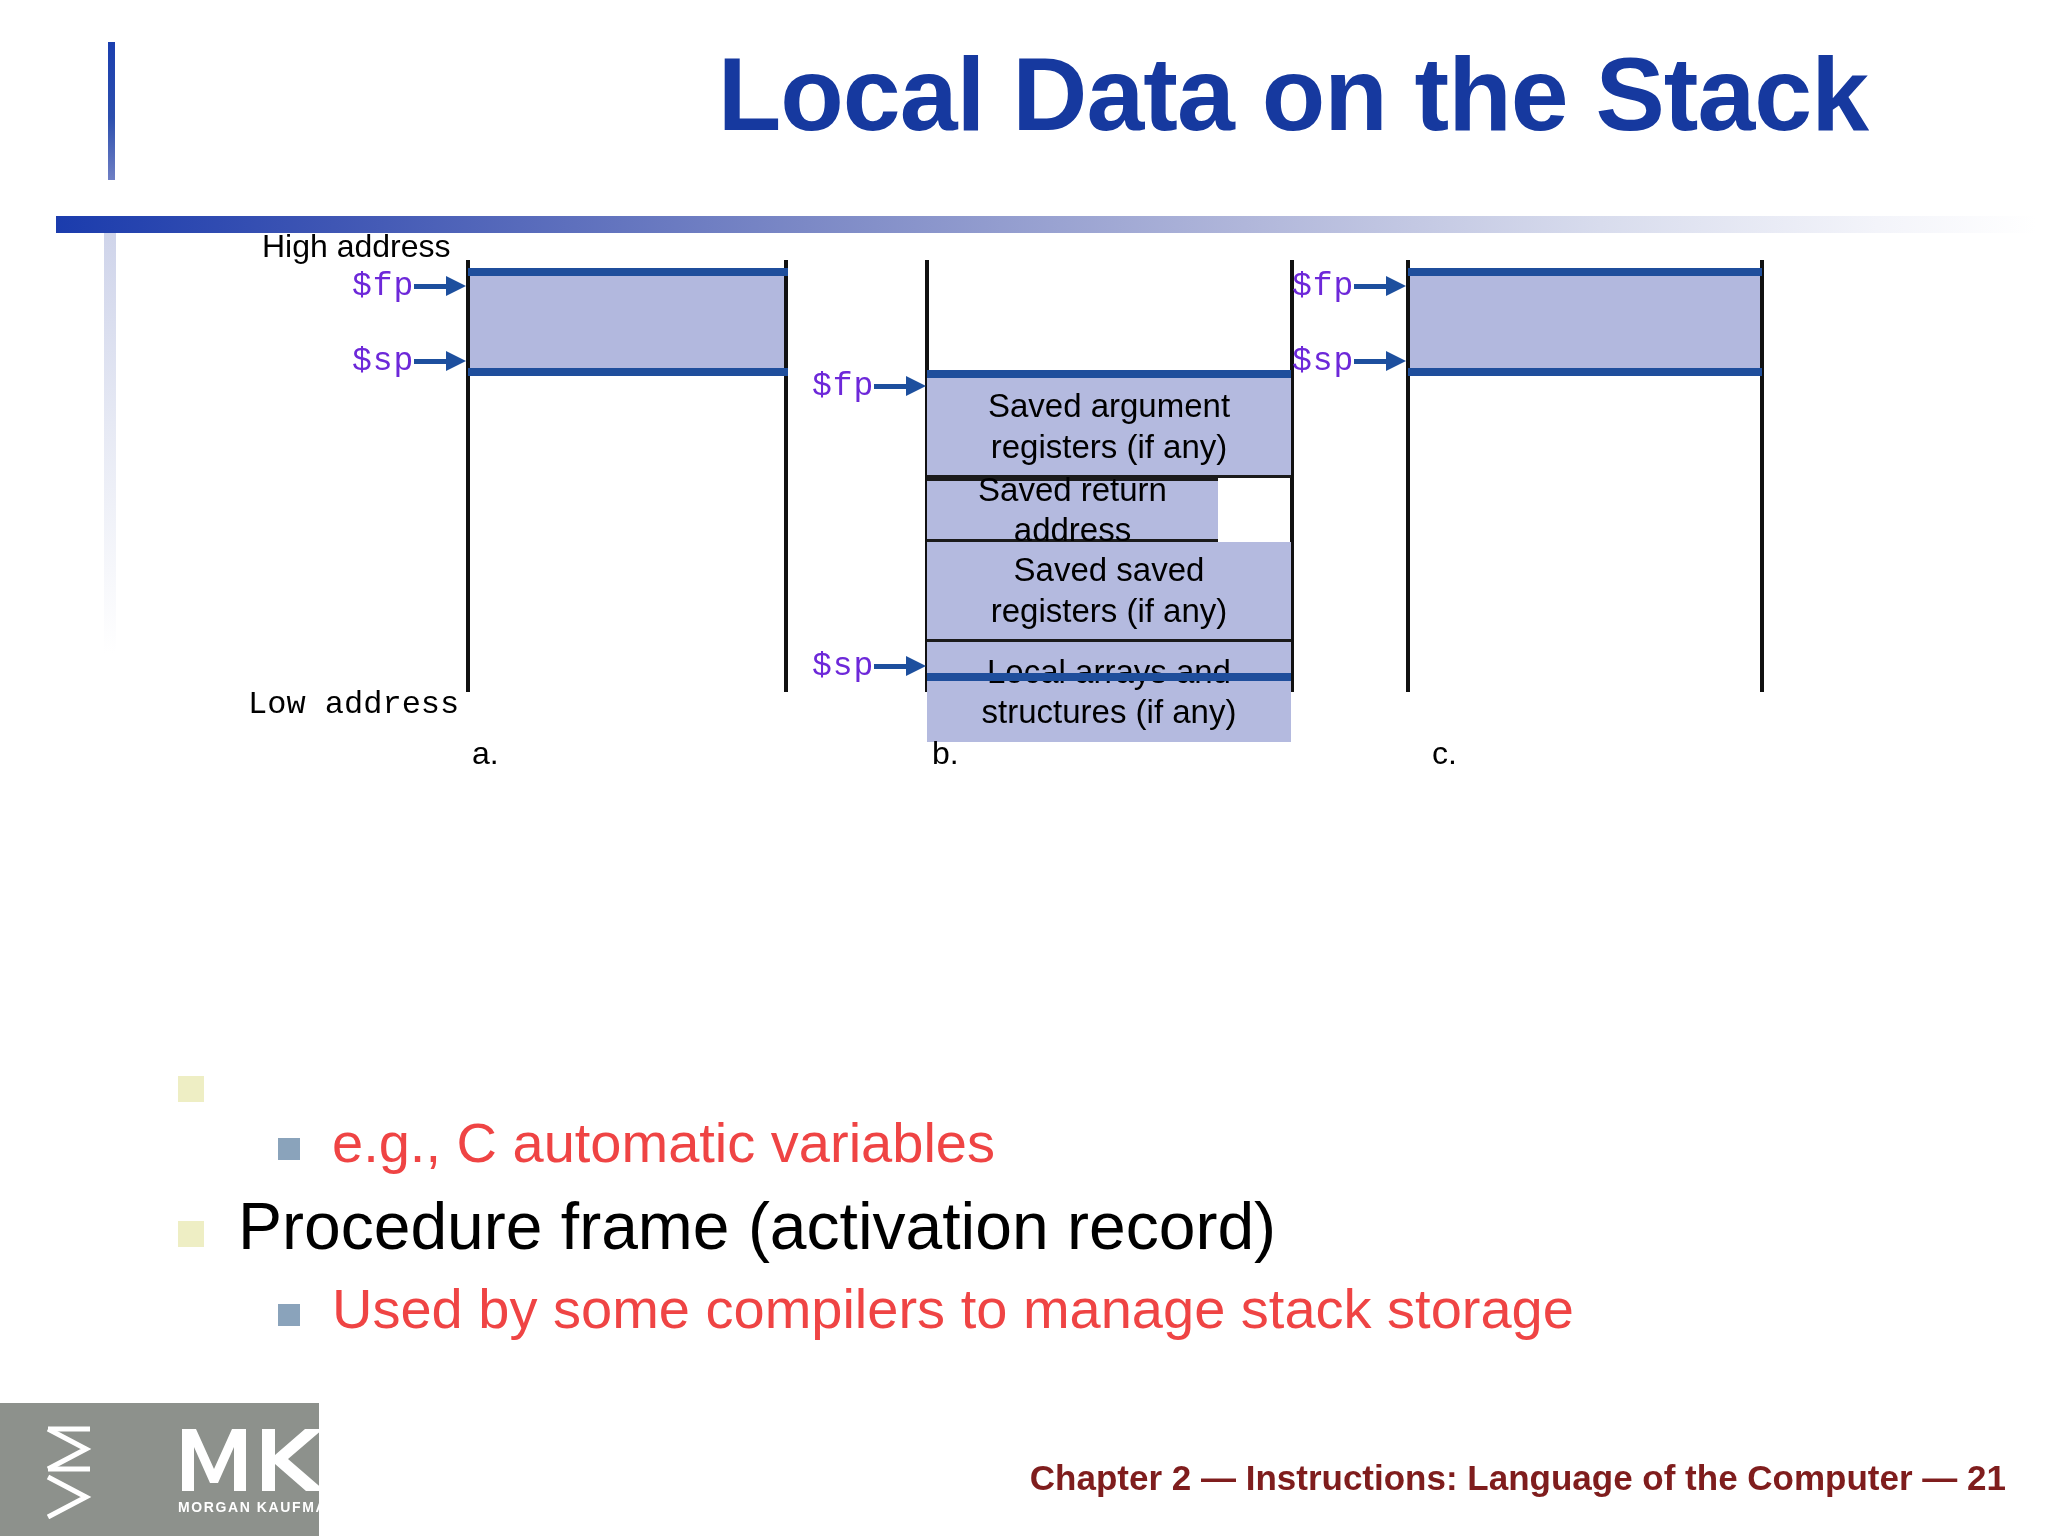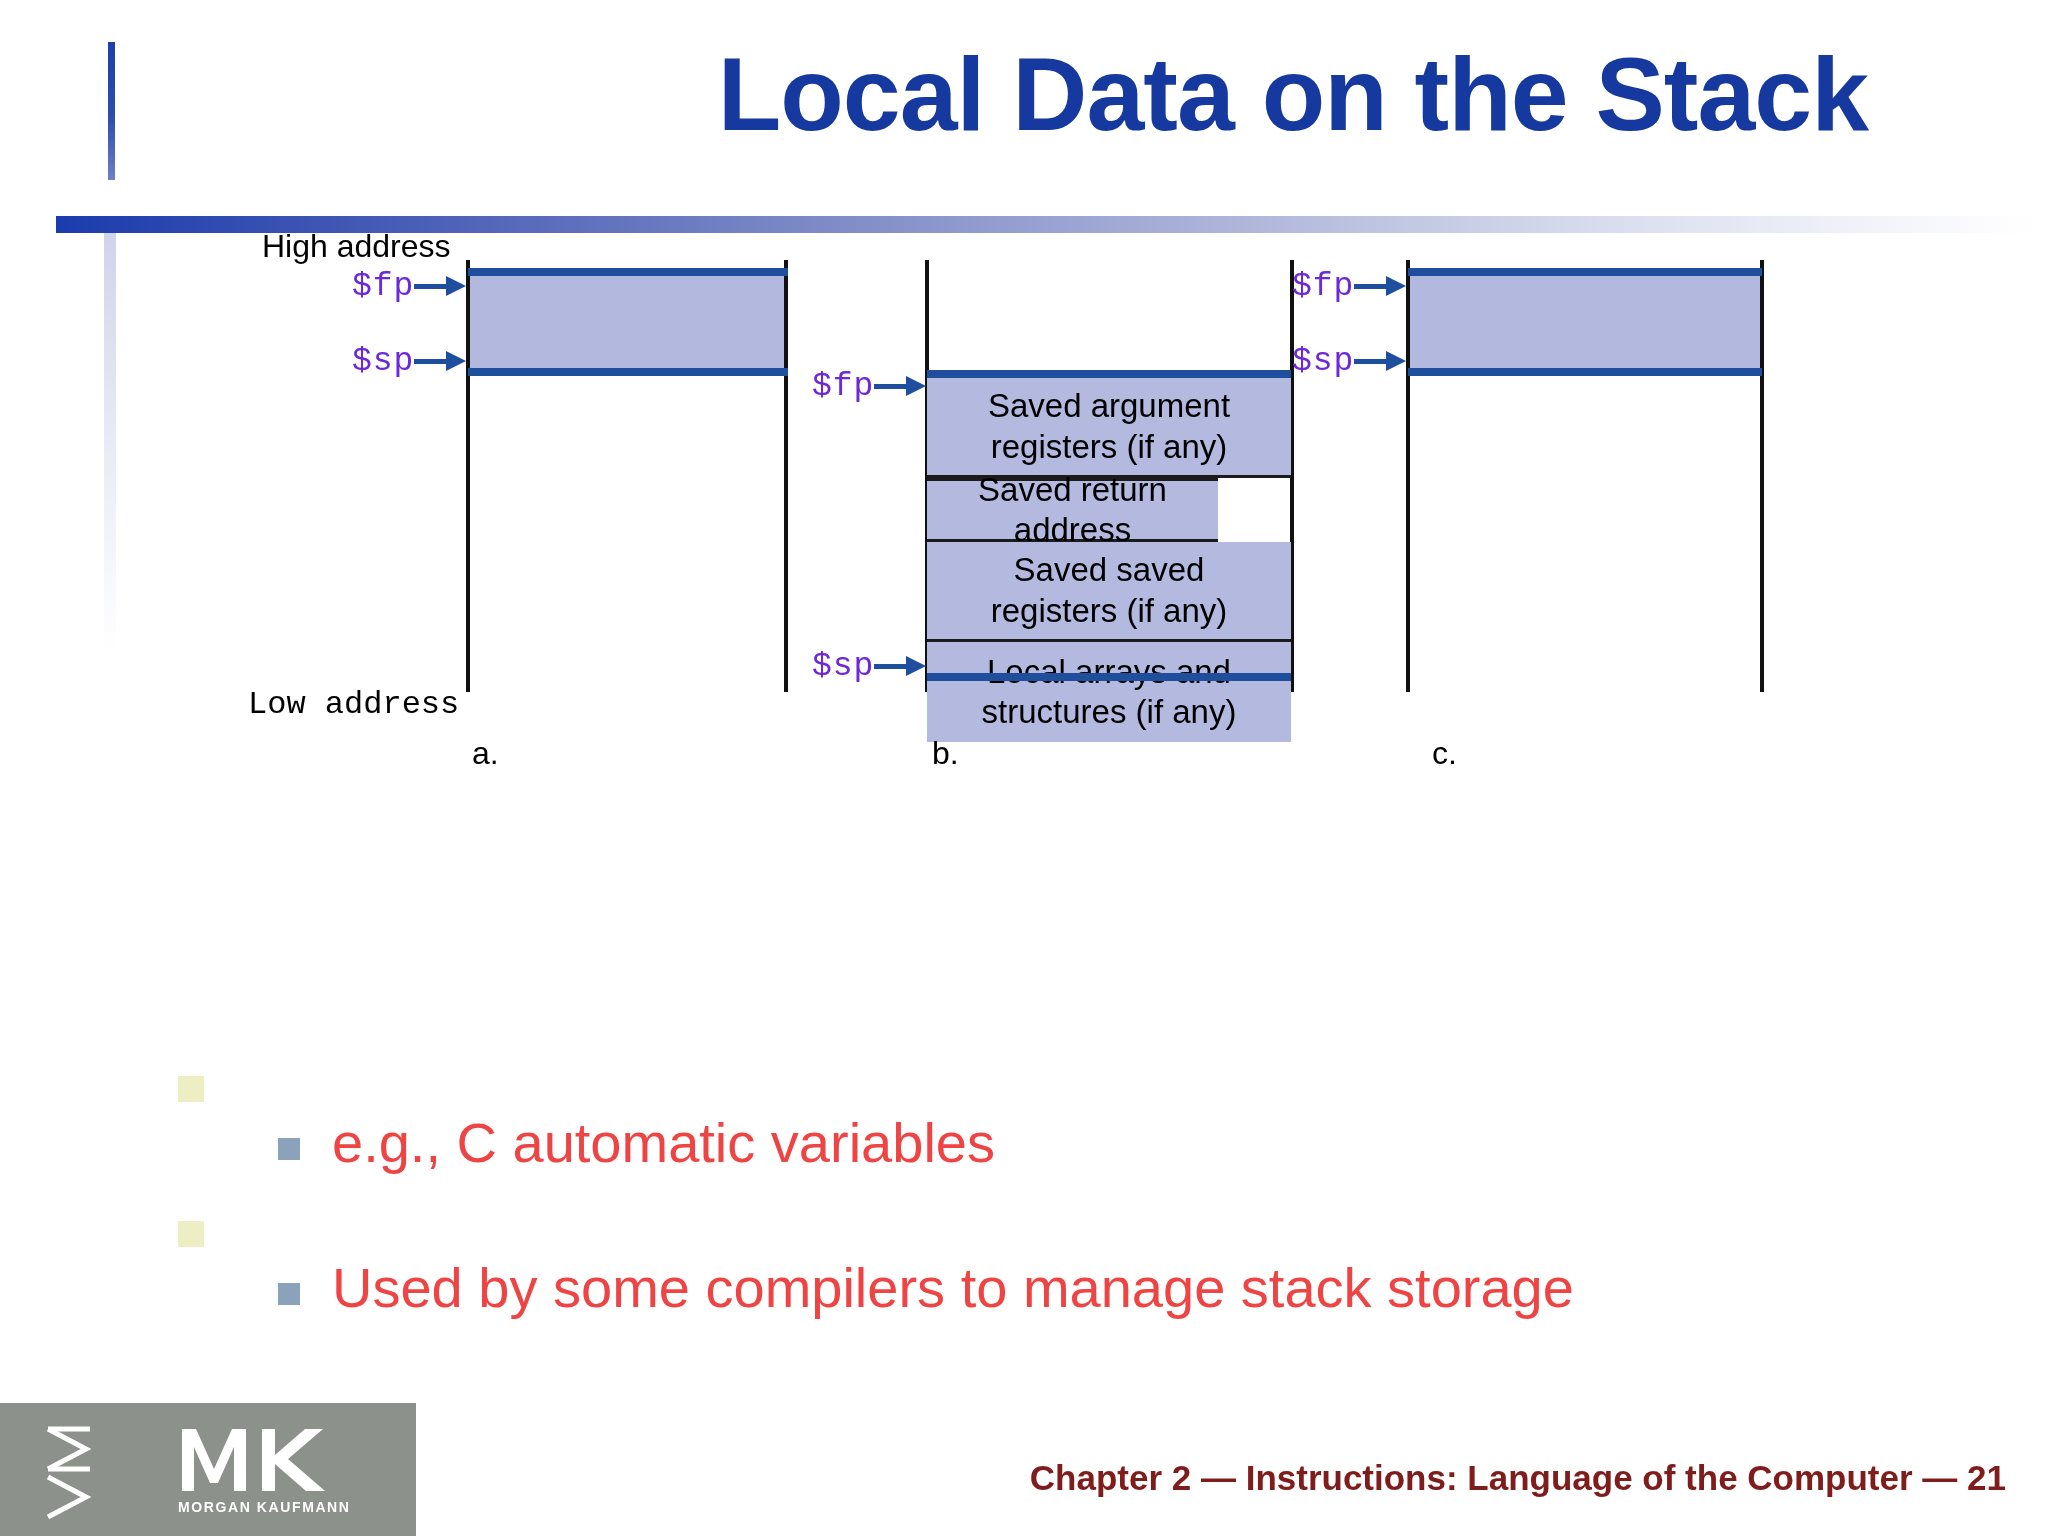--- a/index.html
+++ b/index.html
@@ -169,21 +169,21 @@
     flex: 0 0 auto;
   }
   .t1 { font-size: 66px; line-height: 1.26; color: #000; white-space: nowrap; }
   .t2 { font-size: 56px; line-height: 1.26; color: #ef4444; white-space: nowrap; }
 
   
   #logo-block {
     position: absolute;
     left: 0px;
     top: 1403px;
-    width: 416px;
+    width: 319px;
     height: 133px;
     background: #8d918c;
   }
   #logo-mark-rot {
     position: absolute;
     left: 38px;
     top: 20px;
     width: 60px;
     height: 96px;
   }
@@ -324,20 +324,21 @@
     <div class="marker1"></div>
   </div>
 
   <div class="bullet-row b2">
     <div class="marker2"></div>
     <div class="t2">e.g., C automatic variables</div>
   </div>
 
   <div class="bullet-row b1">
     <div class="marker1"></div>
+    <div class="t1">Procedure frame (activation record)</div>
   </div>
 
   <div class="bullet-row b2">
     <div class="marker2"></div>
     <div class="t2">Used by some compilers to manage stack storage</div>
   </div>
 
 </div>
 
 <div id="logo-block">

